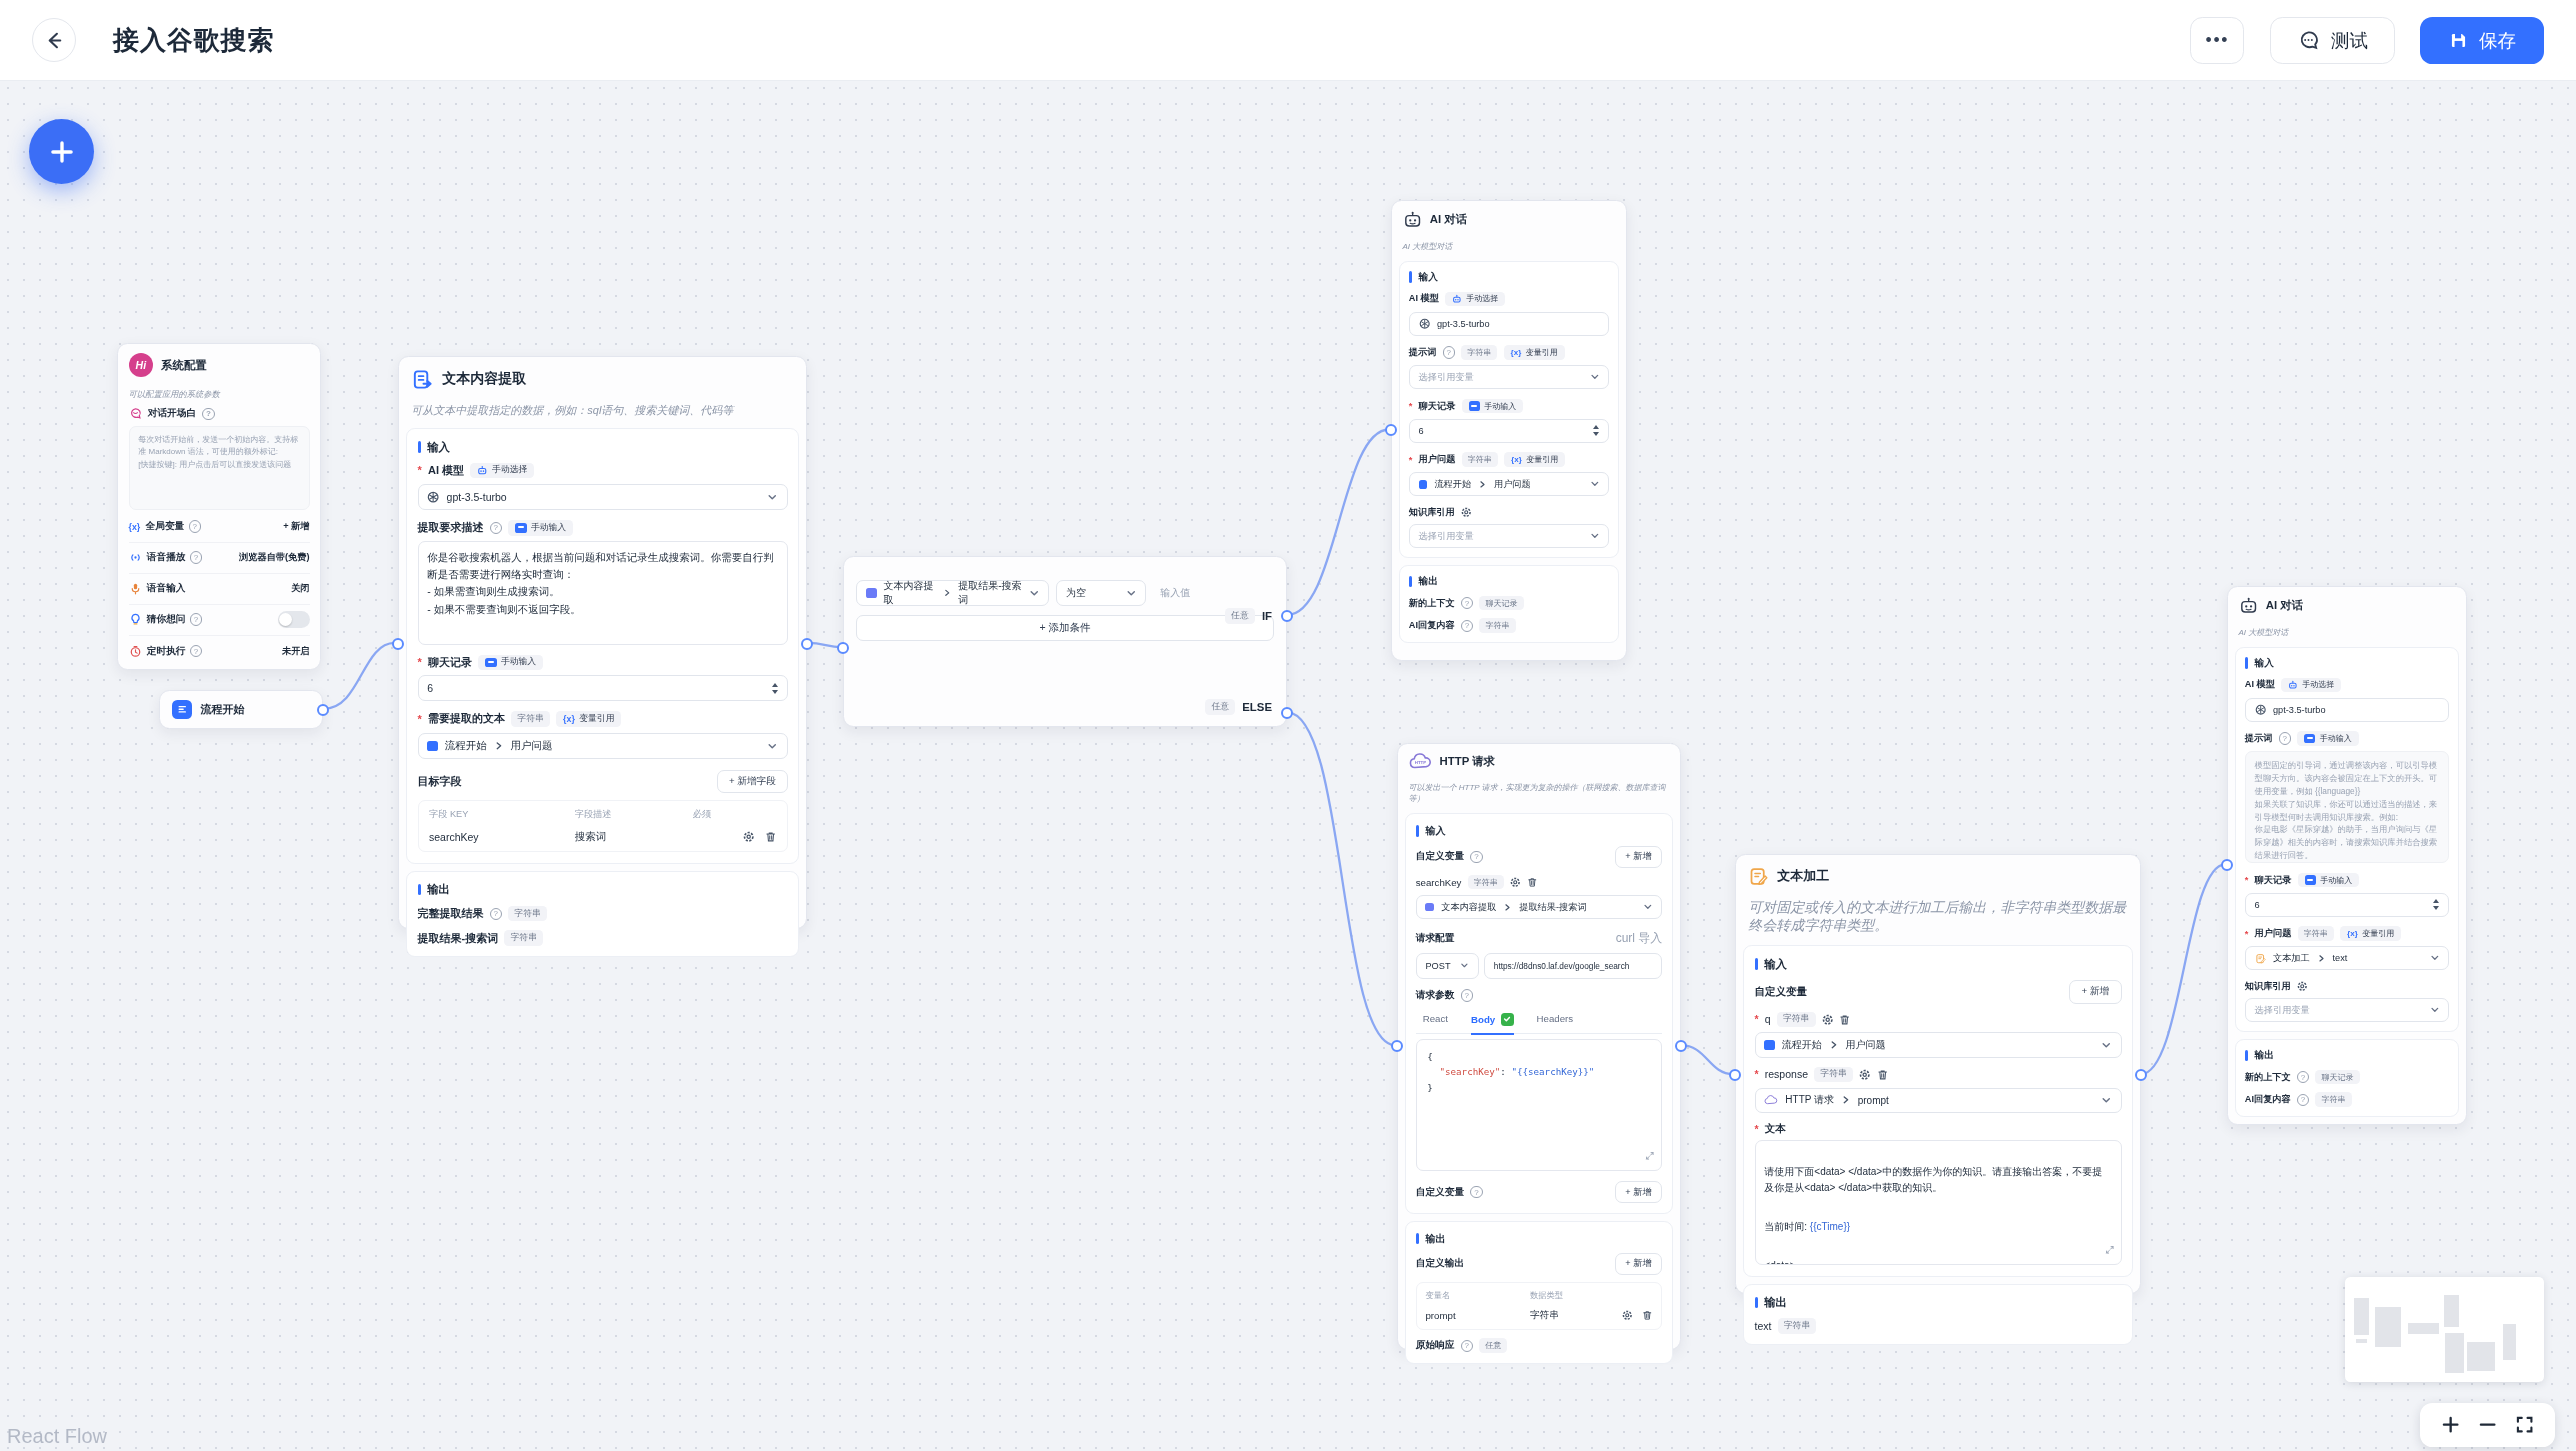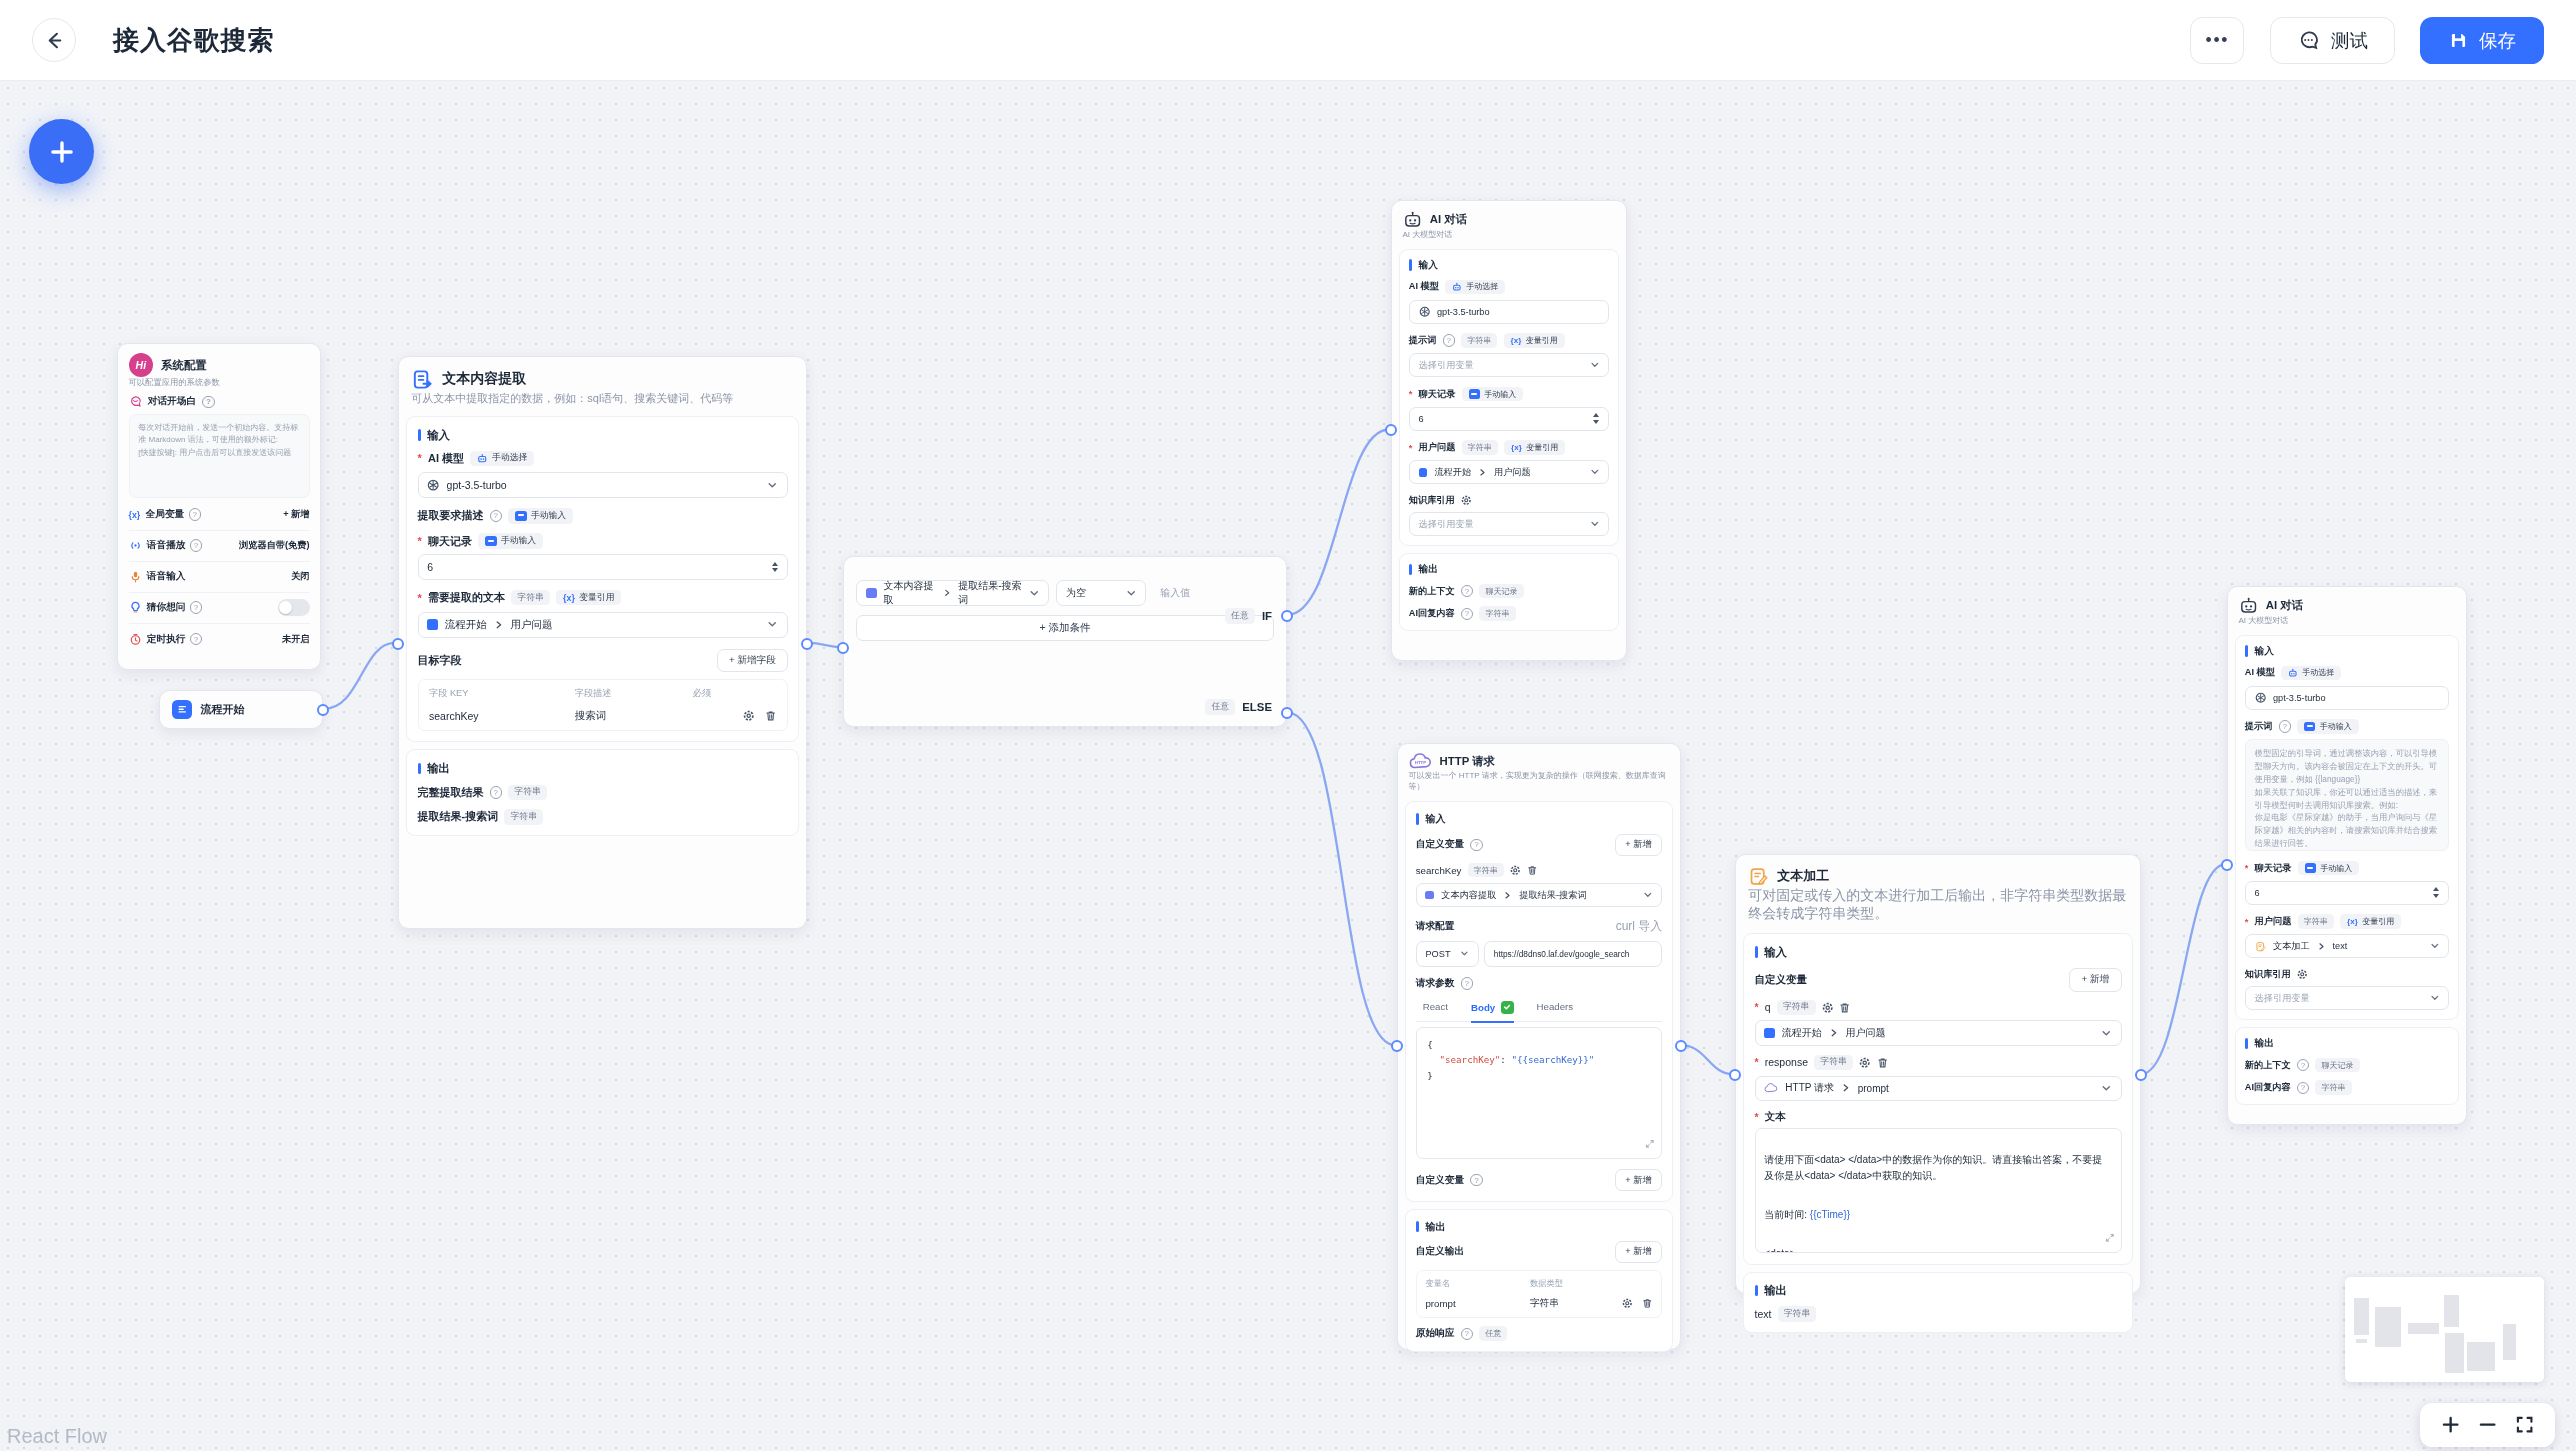--- a/index.html
+++ b/index.html
@@ -15,21 +15,21 @@
   .testbtn { height:47px; border:0.9px solid #e4e7ed; border-radius:12.3px; background:#fff; display:flex; align-items:center; gap:10.5px; padding:0 26px; font-size:18.5px; color:#1d2939; margin-left:26px; }
   .savebtn { height:47px; border-radius:12.3px; background:#3370ff; color:#fff; display:flex; align-items:center; gap:10.5px; padding:0 28px; font-size:18.5px; margin-left:24.6px; }
   
   .fab { position:absolute; left:29px; top:119px; width:65px; height:65px; border-radius:50%; background:#3b6ef6; display:flex; align-items:center; justify-content:center; box-shadow:0 7px 21px rgba(59,110,246,.45); z-index:20; }
   .attribution { position:absolute; left:7px; bottom:3.5px; font-size:20px; color:#b3b9c6; z-index:5; }
   svg.edges { position:absolute; inset:0; z-index:1; }
   
   .nd { position:absolute; background:#fdfdfe; border:0.9px solid #e3e6ee; border-radius:10.5px; box-shadow:0 4.4px 14px rgba(25,32,56,.07); z-index:2; }
   .hd { padding:10.5px 12.3px 3.5px; }
   .tt { display:flex; align-items:center; gap:8px; font-weight:700; }
-  .ds { color:#8a94a6; margin-top:0; }
+  .ds { color:#8a94a6; margin-top:12px;font-style:italic; }
   .cd { background:#fff; border:0.9px solid #eceff5; border-radius:8.8px; margin:7px; }
   .sec { display:flex; align-items:center; gap:6.2px; font-weight:700; }
   .sec::before { content:""; width:3.5px; height:11.4px; background:#3370ff; border-radius:1.8px; }
   .fr { display:flex; align-items:center; gap:6.2px; }
   .star { color:#e5484d; font-weight:700; }
   .q { display:inline-flex; width:12.3px; height:12.3px; border:1.1px solid #9aa3b2; border-radius:50%; color:#9aa3b2; font-size:8px; align-items:center; justify-content:center; flex:none; }
   .bg { background:#f2f3f7; color:#6b7689; border-radius:4.4px; padding:1.8px 6.2px; white-space:nowrap; }
   .bgi { background:#f2f3f7; color:#303b4e; border-radius:4.4px; padding:1.8px 7px; display:inline-flex; align-items:center; gap:4.4px; white-space:nowrap; }
   .bicon { color:#3370ff; font-weight:700; }
   .misq { display:inline-block; width:11.4px; height:9.7px; background:#3370ff; border-radius:2.6px; position:relative; }
@@ -317,20 +317,23 @@
           </svg>
         </div>
       <div class="fr" style="margin-top:9.7px;font-size:11px">
           <span style="font-weight:600">提取要求描述</span>
           <span class="q">?</span>
         <span class="bgi" style="font-size:8.8px">
             <span class="misq"></span>
             <span>手动输入</span>
           </span>
         </div>
+      <div class="ta" style="height:104px;margin-top:5.3px;font-size:10.5px;line-height:1.65">你是谷歌搜索机器人，根据当前问题和对话记录生成搜索词。你需要自行判断是否需要进行网络实时查询：
+- 如果需查询则生成搜索词。
+- 如果不需要查询则不返回字段。</div>
       <div class="fr" style="margin-top:9.7px;font-size:11px">
           <span class="star">*</span>
           <span style="font-weight:600">聊天记录</span>
         <span class="bgi" style="font-size:8.8px">
             <span class="misq"></span>
             <span>手动输入</span>
           </span>
         </div>
       <div class="ni" style="height:26px;margin-top:5.3px;font-size:10.5px">
           <span>6</span>

